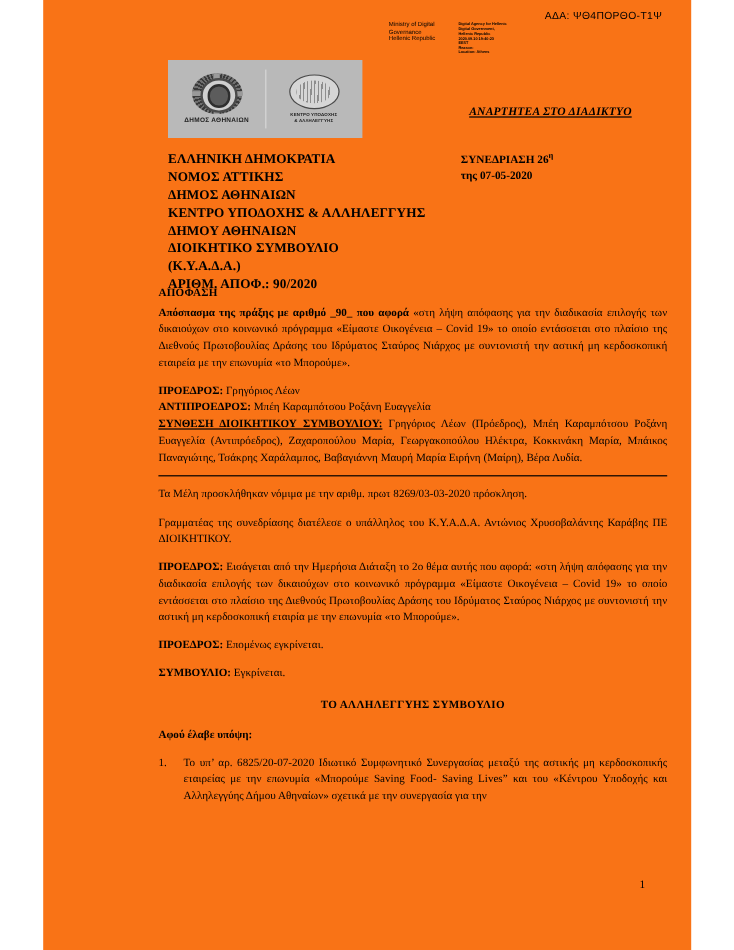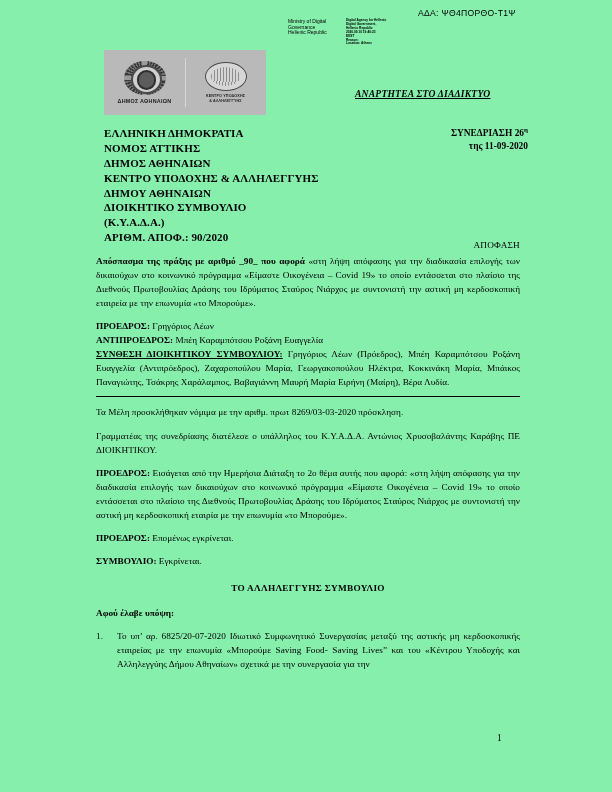--- a/index.html
+++ b/index.html
@@ -7,24 +7,24 @@
     margin: 0;
     padding: 0;
     background: #ffffff;
   }
   body {
     font-family: "Liberation Serif", "DejaVu Serif", serif;
     color: #000000;
   }
   .page {
     position: relative;
-    width: 612px;
+    width: 540px;
     height: 792px;
     margin: 0 auto;
-    background: #86efac;
+    background: #f97316;
     overflow: hidden;
     box-sizing: border-box;
   }
 
   
   .ada-code {
     position: absolute;
     top: 8px;
     left: 418px;
     font-family: "Liberation Sans", "DejaVu Sans", sans-serif;
@@ -173,45 +173,44 @@
     font-size: 11px;
     font-weight: bold;
     line-height: 1.355;
     letter-spacing: 0.1px;
   }
   .hdr-left div { white-space: nowrap; }
 
   .hdr-right {
     position: absolute;
     top: 126px;
-    left: 368px;
+    left: 348px;
     width: 160px;
     font-size: 9.4px;
     font-weight: bold;
     line-height: 1.355;
-    text-align: right;
   }
   .hdr-right div { white-space: nowrap; }
   .sup { font-size: 7px; vertical-align: super; }
 
   
   .content {
     position: absolute;
     top: 238px;
     left: 96px;
     width: 424px;
     font-size: 9.25px;
     line-height: 1.52;
   }
   .just { text-align: justify; text-justify: inter-word; }
   .b { font-weight: bold; }
   .u { text-decoration: underline; }
   .title-apofasi {
-    font-weight: normal;
-    text-align: right;
+    font-weight: bold;
+    text-align: left;
     letter-spacing: 0.2px;
     margin-bottom: 2px;
   }
   p.blk {
     margin: 0 0 9px 0;
   }
   p.tight {
     margin: 0;
   }
   .rule {
@@ -302,21 +301,21 @@
     <div>ΔΗΜΟΣ ΑΘΗΝΑΙΩΝ</div>
     <div>ΚΕΝΤΡΟ ΥΠΟΔΟΧΗΣ &amp; ΑΛΛΗΛΕΓΓΥΗΣ</div>
     <div>ΔΗΜΟΥ ΑΘΗΝΑΙΩΝ</div>
     <div>ΔΙΟΙΚΗΤΙΚΟ ΣΥΜΒΟΥΛΙΟ</div>
     <div>(Κ.Υ.Α.Δ.Α.)</div>
     <div>ΑΡΙΘΜ. ΑΠΟΦ.: 90/2020</div>
   </div>
 
   <div class="hdr-right">
     <div><span>ΣΥΝΕΔΡΙΑΣΗ 26</span><span class="sup">η</span></div>
-    <div>της 11-09-2020</div>
+    <div>της 07-05-2020</div>
   </div>
 
   <div class="content">
 
     <div class="title-apofasi">ΑΠΟΦΑΣΗ</div>
 
     <p class="blk just"><span class="b">Απόσπασμα της πράξης με αριθμό _90_ που αφορά</span><span> «στη λήψη απόφασης για την διαδικασία επιλογής των δικαιούχων στο κοινωνικό  πρόγραμμα «Είμαστε Οικογένεια – Covid 19» το οποίο εντάσσεται στο πλαίσιο της Διεθνούς Πρωτοβουλίας Δράσης του Ιδρύματος Σταύρος Νιάρχος με συντονιστή την αστική μη κερδοσκοπική εταιρεία με την επωνυμία «το Μπορούμε».</span></p>
 
     <p class="tight"><span class="b">ΠΡΟΕΔΡΟΣ:</span><span> Γρηγόριος Λέων</span></p>
 

